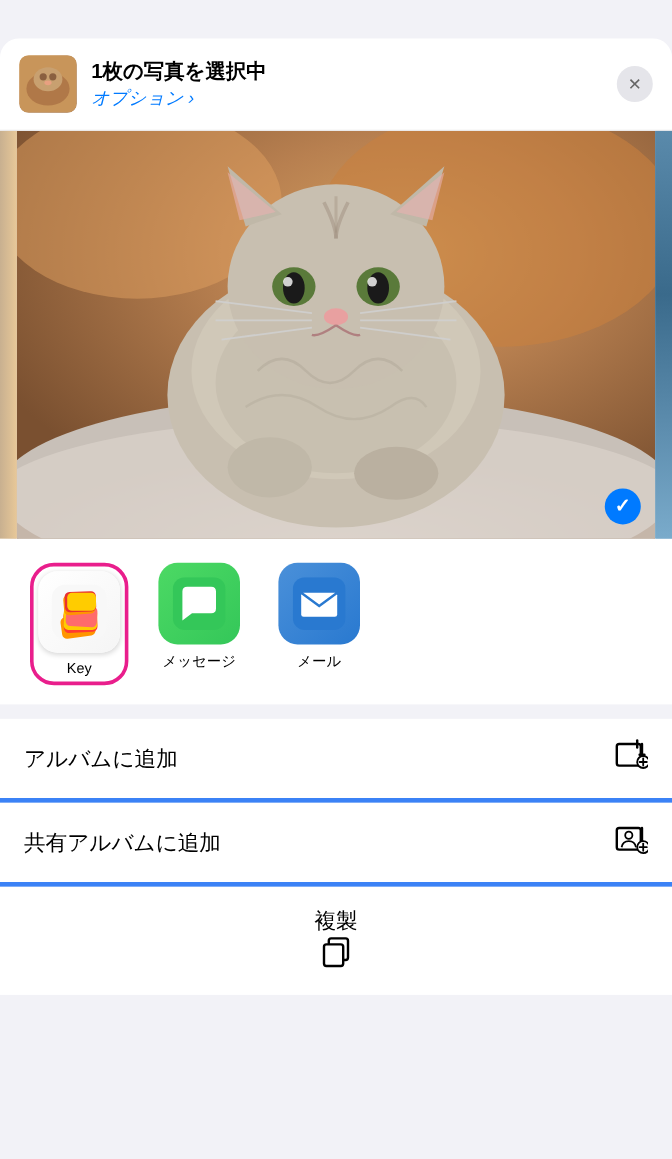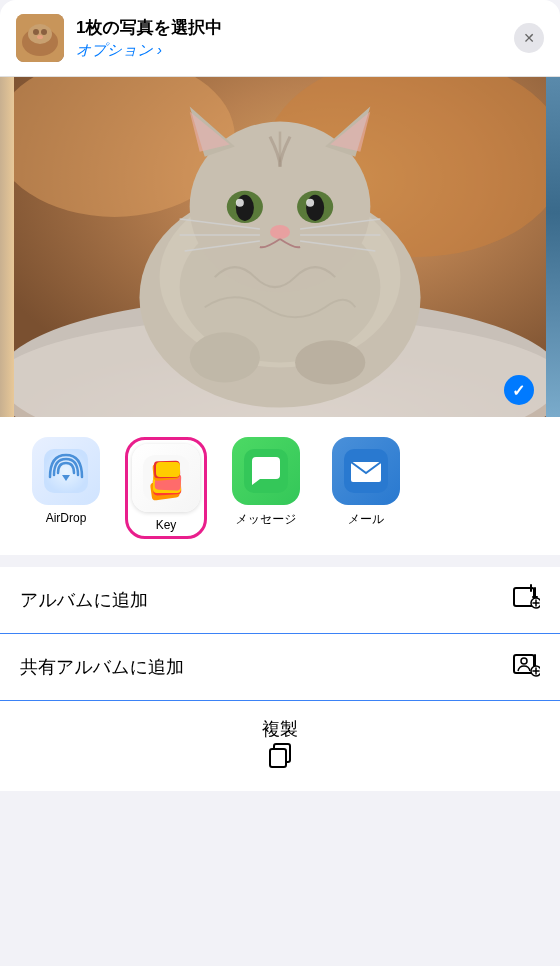--- a/index.html
+++ b/index.html
@@ -15,20 +15,21 @@
     
     .share-header {
       background: #fff;
       display: flex;
       align-items: center;
       padding: 14px 16px;
       border-radius: 16px 16px 0 0;
       position: relative;
       gap: 12px;
       border-bottom: 1px solid #e0e0e0;
+      margin-top: 32px;
     }
     .header-thumbnail {
       width: 48px;
       height: 48px;
       border-radius: 8px;
       overflow: hidden;
       flex-shrink: 0;
     }
     .header-thumbnail-img {
       width: 100%;
@@ -169,21 +170,21 @@
       background: #fff;
       margin-top: 12px;
       border-radius: 12px;
       overflow: hidden;
     }
     .menu-item {
       display: flex;
       align-items: center;
       justify-content: space-between;
       padding: 16px 20px;
-      border-bottom: 1px solid #3b82f6;
+      border-bottom: 4px solid #3b82f6;
       cursor: pointer;
       background: #fff;
     }
     .menu-item:last-child {
       border-bottom: none;
       flex-direction: column;
     }
     .menu-item-label {
       font-size: 18px;
       color: #000;
@@ -310,41 +311,20 @@
           <stop offset="100%" stop-color="#7aabcb"></stop>
         </linearGradient>
       </defs>
       <rect width="14" height="340" fill="url(#rightGrad)"></rect>
     </svg>
   </div>
 </div>
 
 <div class="apps-row">
 
-  <div class="app-item">
-    <div class="app-icon-wrap">
-      <div class="app-icon airdrop-icon">
-        <svg width="44" height="44" viewBox="0 0 44 44">
-          <defs>
-            <radialGradient id="adGrad" cx="50%" cy="50%" r="50%">
-              <stop offset="0%" stop-color="#e8f4ff"></stop>
-              <stop offset="100%" stop-color="#c8e0ff"></stop>
-            </radialGradient>
-          </defs>
-          <rect width="44" height="44" rx="10" fill="url(#adGrad)"></rect>
-
-          <path d="M22 32 L18 26 L26 26 Z" fill="#4a90d9"></path>
-          <path d="M14 24 Q14 14 22 14 Q30 14 30 24" stroke="#4a90d9" stroke-width="2.5" fill="none" stroke-linecap="round"></path>
-          <path d="M10 26 Q10 10 22 10 Q34 10 34 26" stroke="#4a90d9" stroke-width="2.5" fill="none" stroke-linecap="round"></path>
-          <path d="M6 28 Q6 6 22 6 Q38 6 38 28" stroke="#4a90d9" stroke-width="2.5" fill="none" stroke-linecap="round"></path>
-        </svg>
-      </div>
-      <span class="app-label">AirDrop</span>
-    </div>
-  </div>
 
   <div class="app-item selected">
     <div class="app-icon-wrap" style="border: 3.5px solid #e91e8c; border-radius: 20px; padding: 4px;">
       <div class="app-icon key-icon">
         <svg width="46" height="46" viewBox="0 0 46 46">
           <rect width="46" height="46" rx="12" fill="#f8f8f8"></rect>
 
           <rect x="8" y="26" width="28" height="18" rx="4" fill="#ff9500" transform="rotate(-8, 22, 35)"></rect>
           <rect x="10" y="22" width="28" height="18" rx="4" fill="#ff3b30" transform="rotate(-3, 22, 31)"></rect>
           <rect x="10" y="20" width="28" height="18" rx="4" fill="#ffcc00"></rect>

